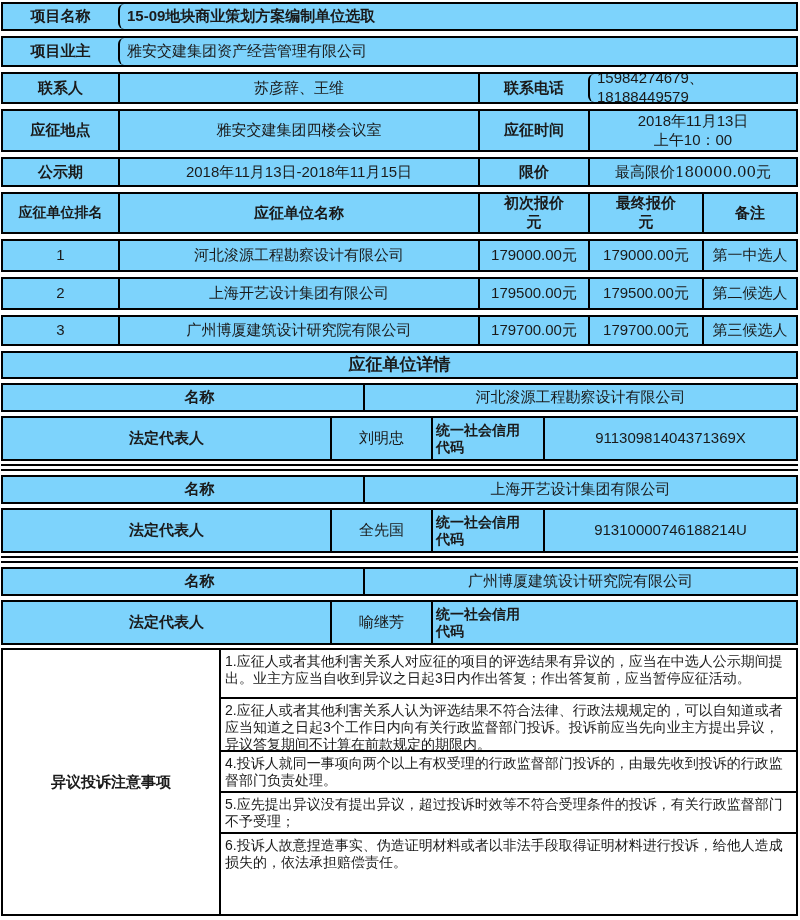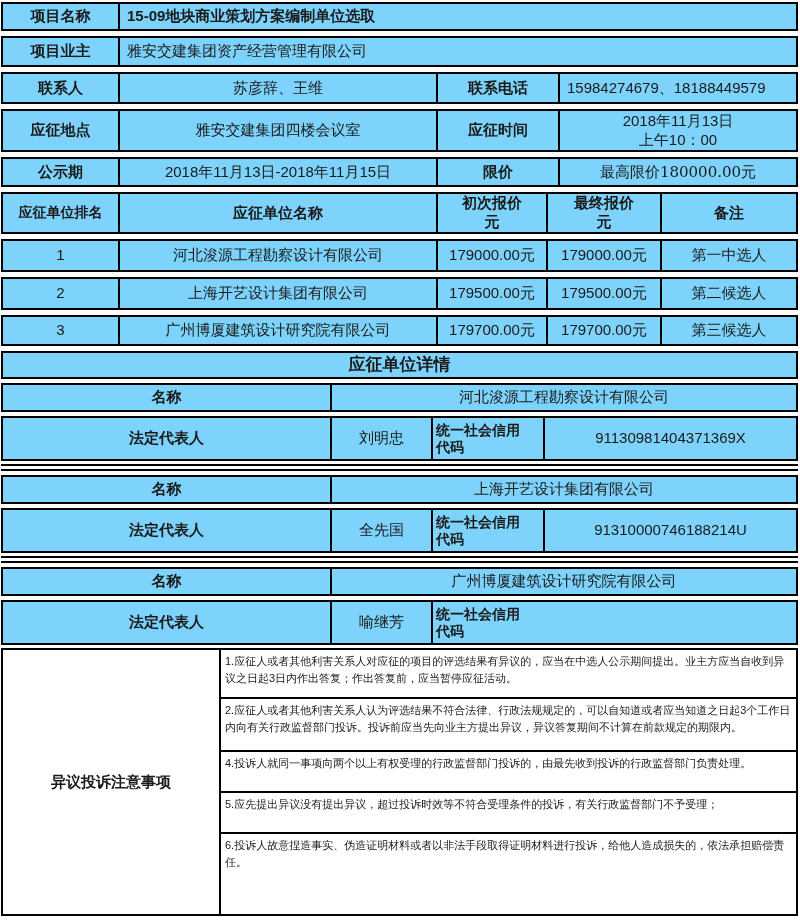--- a/index.html
+++ b/index.html
@@ -25,38 +25,38 @@
     display: flex; align-items: center; justify-content: center;
     text-align: center;
     overflow: hidden;
     line-height: 1.25;
   }
   .cell + .cell { border-left: 2px solid #000; }
 
   .lbl   { font-weight: bold; font-size: 15px; }
   .kaiti { font-family: "DejaVu Serif", "Liberation Serif", serif; font-size: 15px; }
   .sansv { font-size: 15px; }
-  .left  { justify-content: flex-start; text-align: left; padding-left: 7px; padding-right: 4px; }
+  .left  { justify-content: flex-start; text-align: left; padding-left: 7px; padding-right: 4px; border-radius: 6px; }
   .preline { white-space: pre-line; }
 
   
   .c-lab    { width: 115px; flex: none; }
   .c-wide   { flex: 1; }
-  .c-mid    { width: 318px; flex: none; }
-  .c-lab2   { width: 122px; flex: none; }
+  .c-mid    { width: 360px; flex: none; }
+  .c-lab2   { width: 110px; flex: none; }
   .c-price  { width: 110px; flex: none; }
   .c-price2 { width: 114px; flex: none; }
   .c-rem    { flex: 1; }
 
   
   .h-r1 { height: 29px; } .h-r2 { height: 31px; } .h-r3 { height: 32px; }
   .h-r4 { height: 43px; } .h-r5 { height: 30px; } .h-hdr { height: 42px; }
   .h-b1 { height: 33px; } .h-b2 { height: 33px; } .h-b3 { height: 31px; }
   .h-title { height: 28px; margin-bottom: 4px; }
-  .h-dname { height: 29px; margin-bottom: 4px; }
+  .h-dname { height: 29px; margin-bottom: 4px; padding-left: 33px; }
   .h-dlegal { height: 45px; margin-bottom: 3px; }
 
   .title-cell { font-size: 17px; font-weight: bold; width: 100%; }
 
   
   .c-dlab  { width: 327px; flex: none; }
   .c-dval  { flex: 1; }
   .c-person{ width: 101px; flex: none; }
   .c-credit{ width: 112px; flex: none; font-weight: bold; font-size: 14px;
              justify-content: flex-start; text-align: left; padding-left: 3px; line-height: 1.2; }
@@ -71,21 +71,21 @@
   .notice-block {
     display: flex; border: 2px solid #000; height: 268px; margin-top: 3px;
     align-items: stretch;
   }
   .notice-label {
     width: 216px; flex: none; display: flex; align-items: center; justify-content: center;
     font-weight: bold; font-size: 15px;
   }
   .notice-items { flex: 1; border-left: 2px solid #000; display: flex; flex-direction: column; }
   .notice-item {
-    font-size: 11px; line-height: 17px; padding: 3px 4px 2px 4px;
+    font-size: 14px; line-height: 17px; padding: 3px 4px 2px 4px;
     overflow: hidden; flex: none;
   }
   .notice-item + .notice-item { border-top: 2px solid #000; }
   .ni-1 { height: 47px; } .ni-2 { height: 53px; } .ni-3 { height: 48px; }
   .ni-4 { height: 41px; } .ni-5 { height: 41px; } .ni-6 { flex: 1; }
 
   .corner-flag {
     position: absolute; top: 0; left: 0; width: 0; height: 0;
     border-top: 6px solid #2f9e44; border-right: 6px solid transparent;
   }

